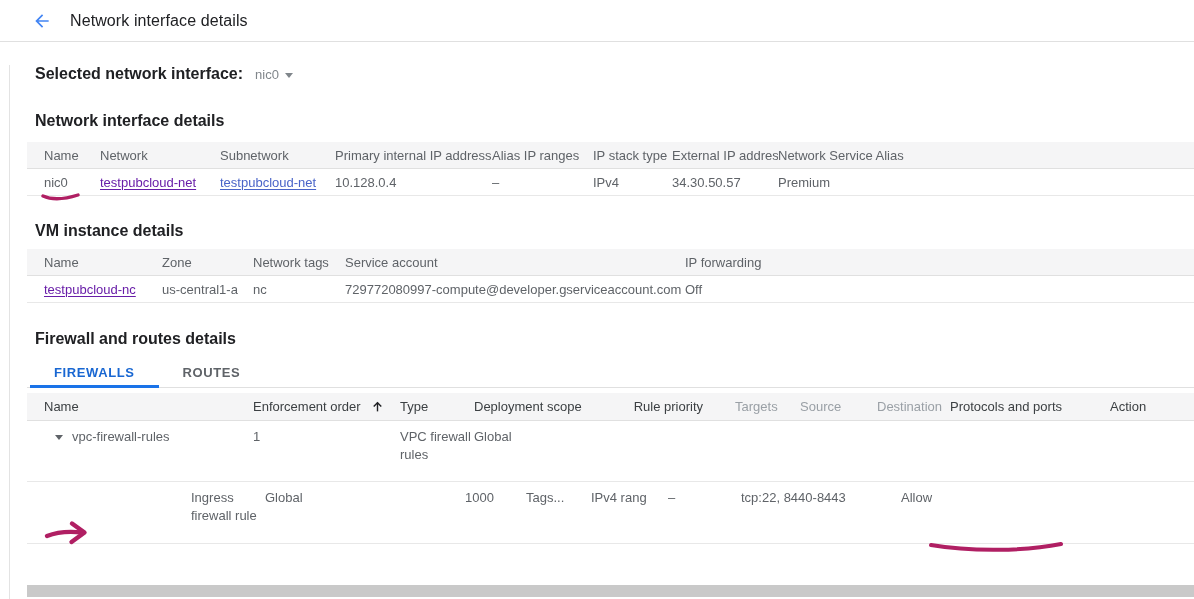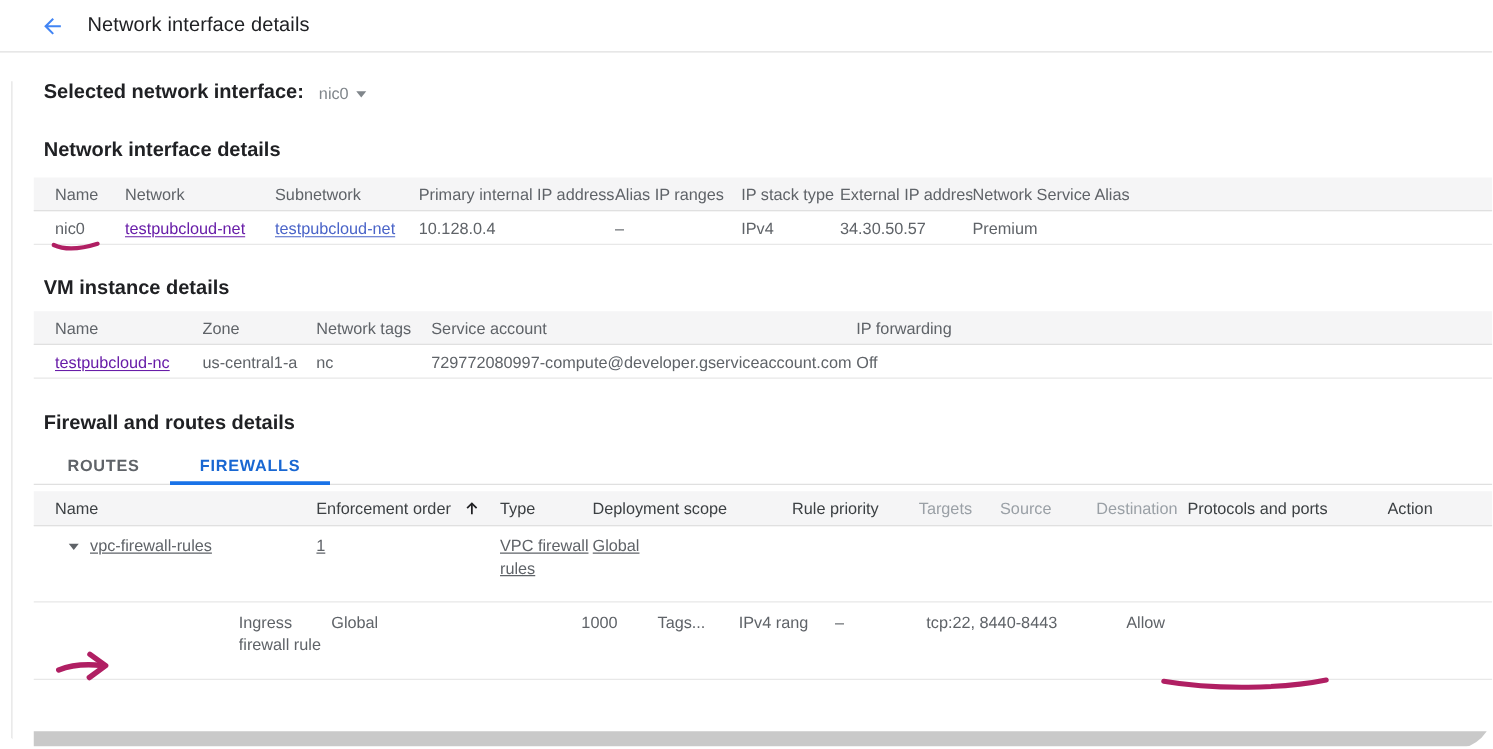--- a/index.html
+++ b/index.html
@@ -1,17 +1,17 @@
 <!DOCTYPE html>
 <html><head>
 <meta charset="utf-8">
 <style>
   html,body{margin:0;padding:0;background:#fff;}
   body{font-family:"Liberation Sans", sans-serif;}
-  .page{position:relative;width:1194px;height:599px;background:#fff;overflow:hidden;border-radius:30px;}
+  .page{position:relative;width:1194px;height:599px;background:#fff;overflow:hidden;}
 
   
   .topbar{height:41px;border-bottom:1px solid #e0e0e0;display:flex;align-items:center;padding-left:30px;}
   .back-btn{background:none;border:none;padding:0;margin:0;width:24px;height:24px;display:flex;align-items:center;justify-content:center;cursor:pointer;}
   .page-title{font-size:16px;font-weight:400;color:#202124;margin:0 0 0 16px;letter-spacing:.1px;}
 
   
   .main{position:relative;margin-left:9px;border-left:1px solid #e3e3e3;height:557px;box-sizing:border-box;padding-left:17px;}
 
   .selector-row{margin:23px 0 0 8px;display:flex;}
@@ -36,21 +36,21 @@
   
   .tv1{width:118px}.tv2{width:91px}.tv3{width:92px}.tv4{width:340px}.tv5{flex:1 1 auto}
 
   
   .tf1{width:209px}.tf2{width:147px}.tf3{width:74px;padding-right:2px;white-space:normal;}
   .tf4{width:146px}.tf5{width:85px;text-align:right;padding-right:2px;}
   .tf6{width:95px;padding-left:30px}.tf7{width:77px}.tf8{width:73px}.tf9{width:160px}.tf10{flex:1 1 auto}
   .fw-head{height:27px;color:#3c4043;}
   .fw-head .light{color:#9aa0a6;}
   .fwrow{align-items:flex-start;padding-top:7px;line-height:18px;box-sizing:border-box;}
-  .fwr1{height:61px;text-decoration:underline;}
+  .fwr1{height:61px;}
   .fwr2{height:62px;}
   .namecell{display:flex;align-items:center;gap:9px;padding-left:11px;}
   .expander{width:0;height:0;border-left:4.5px solid transparent;border-right:4.5px solid transparent;border-top:5.5px solid #5f6368;cursor:pointer;margin-top:1px;}
   .indent{padding-left:56px;}
   .sort-icon{margin-left:10px;flex:0 0 auto;}
   .hdr-flex{display:flex;align-items:center;}
 
   a.plink{color:#681da8;text-decoration:underline;text-underline-offset:2px;cursor:pointer;}
   a.blink{color:#4a64c8;text-decoration:underline;text-underline-offset:2px;cursor:pointer;}
 
@@ -142,22 +142,22 @@
         <div class="c tv2">us-central1-a</div>
         <div class="c tv3">nc</div>
         <div class="c tv4">729772080997-compute@developer.gserviceaccount.com</div>
         <div class="c tv5">Off</div>
       </div>
     </div>
 
     <h2 class="sec h-fw">Firewall and routes details</h2>
 
     <div class="tabs">
+      <div class="tab active">FIREWALLS</div>
       <div class="tab">ROUTES</div>
-      <div class="tab active">FIREWALLS</div>
     </div>
 
 
     <div class="tbl fw-tbl">
       <div class="row thead fw-head">
         <div class="c tf1">Name</div>
         <div class="c tf2 hdr-flex">
           <span>Enforcement order</span>
           <span class="sort-icon" style="display:flex">
             <svg width="13" height="13" viewBox="0 0 24 24" fill="none" stroke="#202124" stroke-width="2.6">

